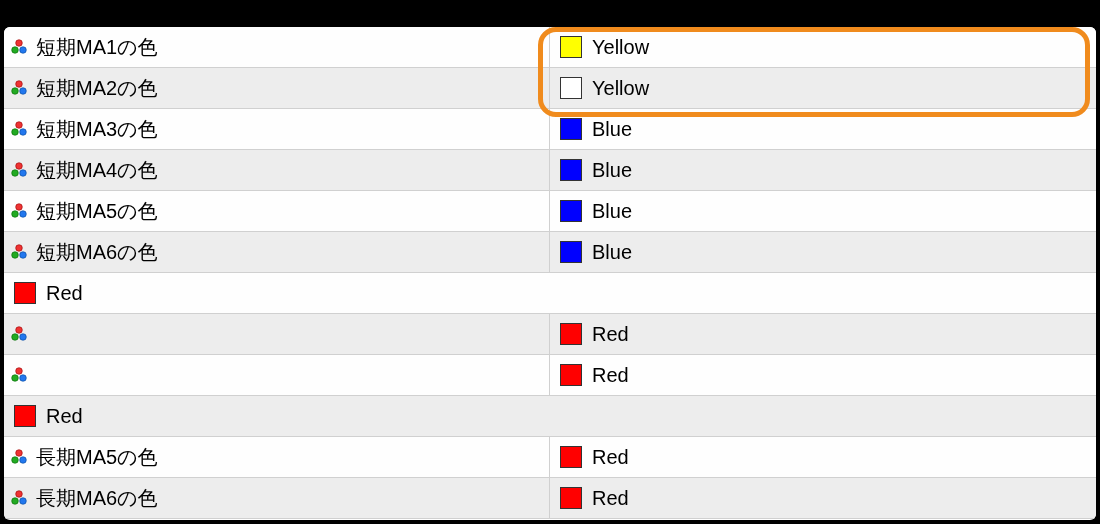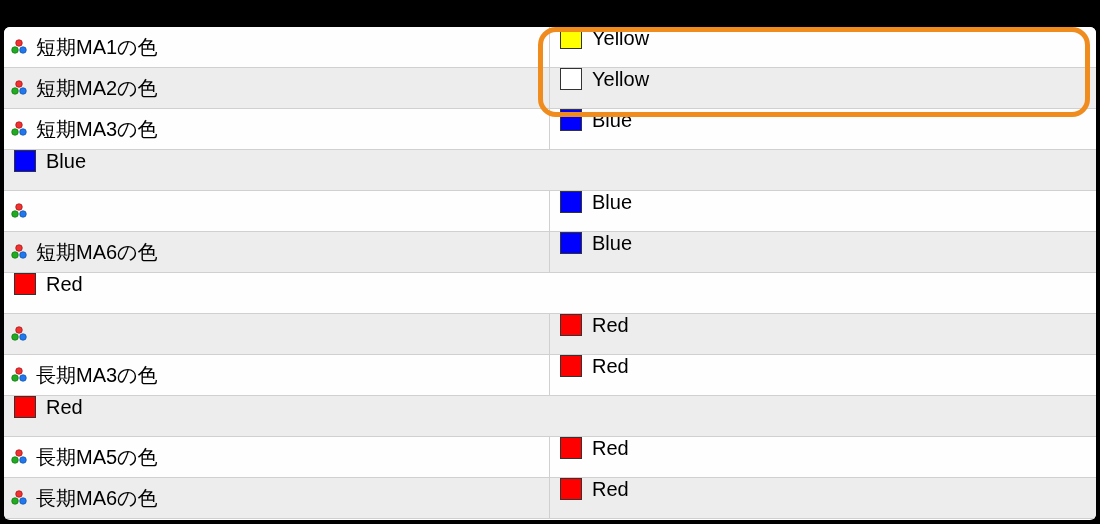--- a/index.html
+++ b/index.html
@@ -37,20 +37,21 @@
       width: 546px;
       display: flex;
       align-items: center;
       padding-left: 6px;
       border-right: 1px solid #d0d0d0;
       height: 100%;
     }
     .cell-value {
       flex: 1;
       display: flex;
+      align-items: center;
       padding-left: 10px;
       height: 100%;
       cursor: pointer;
     }
     .param-icon {
       width: 18px;
       height: 18px;
       margin-right: 8px;
       position: relative;
     }
@@ -130,35 +131,46 @@
         </span>
         <span class="label-text">短期MA3の色</span>
       </div>
       <div class="cell-value">
         <span class="swatch" style="background:#0000ff"></span>
         <span class="value-text">Blue</span>
       </div>
     </div>
 
     <div class="row">
-      <div class="cell-value">
-        <span class="swatch" style="background:#0000ff"></span>
-        <span class="value-text">Blue</span>
-      </div>
-    </div>
-
-    <div class="row">
-      <div class="cell-label">
-        <span class="param-icon">
-          <svg viewBox="0 0 18 18">
-              <circle cx="9" cy="5" r="3.3" fill="#e33" stroke="#900" stroke-width="0.6"></circle>
-              <circle cx="5" cy="12" r="3.3" fill="#2a2" stroke="#060" stroke-width="0.6"></circle>
-              <circle cx="13" cy="12" r="3.3" fill="#27e" stroke="#049" stroke-width="0.6"></circle>
-            </svg>
-        </span>
+      <div class="cell-label">
+        <span class="param-icon">
+          <svg viewBox="0 0 18 18">
+              <circle cx="9" cy="5" r="3.3" fill="#e33" stroke="#900" stroke-width="0.6"></circle>
+              <circle cx="5" cy="12" r="3.3" fill="#2a2" stroke="#060" stroke-width="0.6"></circle>
+              <circle cx="13" cy="12" r="3.3" fill="#27e" stroke="#049" stroke-width="0.6"></circle>
+            </svg>
+        </span>
+        <span class="label-text">短期MA4の色</span>
+      </div>
+      <div class="cell-value">
+        <span class="swatch" style="background:#0000ff"></span>
+        <span class="value-text">Blue</span>
+      </div>
+    </div>
+
+    <div class="row">
+      <div class="cell-label">
+        <span class="param-icon">
+          <svg viewBox="0 0 18 18">
+              <circle cx="9" cy="5" r="3.3" fill="#e33" stroke="#900" stroke-width="0.6"></circle>
+              <circle cx="5" cy="12" r="3.3" fill="#2a2" stroke="#060" stroke-width="0.6"></circle>
+              <circle cx="13" cy="12" r="3.3" fill="#27e" stroke="#049" stroke-width="0.6"></circle>
+            </svg>
+        </span>
+        <span class="label-text">短期MA5の色</span>
       </div>
       <div class="cell-value">
         <span class="swatch" style="background:#0000ff"></span>
         <span class="value-text">Blue</span>
       </div>
     </div>
 
     <div class="row">
       <div class="cell-label">
         <span class="param-icon">
@@ -201,21 +213,20 @@
 
     <div class="row">
       <div class="cell-label">
         <span class="param-icon">
           <svg viewBox="0 0 18 18">
               <circle cx="9" cy="5" r="3.3" fill="#e33" stroke="#900" stroke-width="0.6"></circle>
               <circle cx="5" cy="12" r="3.3" fill="#2a2" stroke="#060" stroke-width="0.6"></circle>
               <circle cx="13" cy="12" r="3.3" fill="#27e" stroke="#049" stroke-width="0.6"></circle>
             </svg>
         </span>
-        <span class="label-text">長期MA3の色</span>
       </div>
       <div class="cell-value">
         <span class="swatch" style="background:#ff0000"></span>
         <span class="value-text">Red</span>
       </div>
     </div>
 
     <div class="row">
       <div class="cell-value">
         <span class="swatch" style="background:#ff0000"></span>

